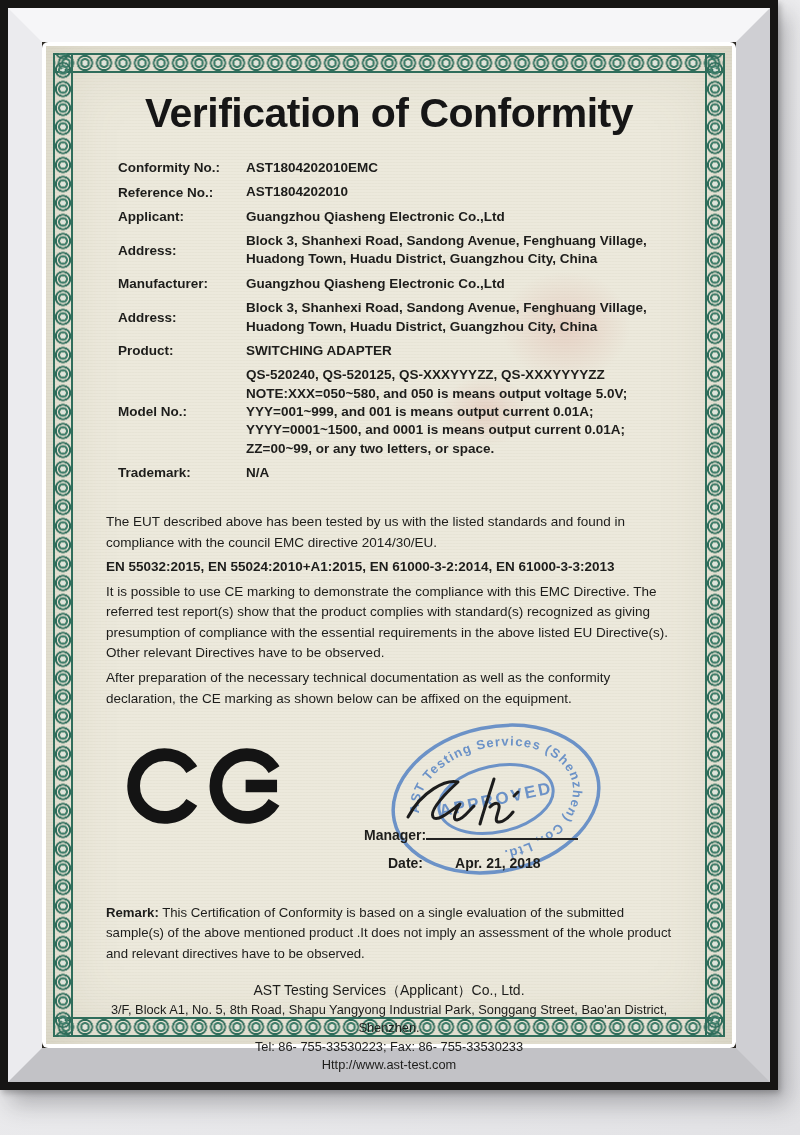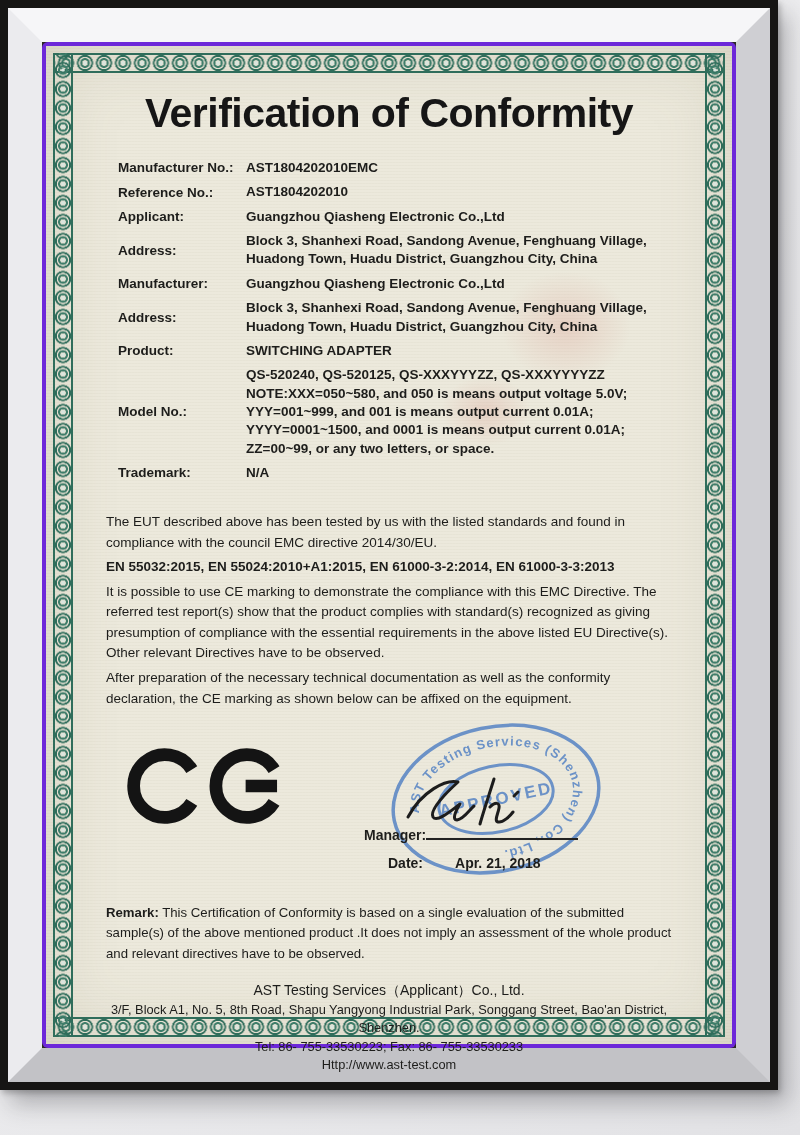--- a/index.html
+++ b/index.html
@@ -15,21 +15,21 @@
     position:absolute;top:0;left:0;right:22px;bottom:45px;
     background:#161514;padding:8px;box-sizing:border-box;
     box-shadow:10px 14px 22px rgba(40,40,45,.30), 2px 3px 6px rgba(0,0,0,.25);
   }
   .bevel{
     width:100%;height:100%;box-sizing:border-box;
     border-style:solid;border-width:34px;
     border-color:#f6f6f8 #cfcfd3 #c2c2c6 #ebebee;
     background:#2c2924;
   }
-  .liner{width:100%;height:100%;box-sizing:border-box;background:#6d28d9;padding:4px;border-radius:6px;}
+  .liner{width:100%;height:100%;box-sizing:border-box;background:#ffffff;padding:4px;border-radius:6px;}
   
   .paper{
     position:relative;width:100%;height:100%;box-sizing:border-box;
     background:#ece9dc;
     background-image:linear-gradient(0deg,rgba(90,80,55,.03) 50%,transparent 50%);
     background-size:3px 3px;
     box-shadow:inset 0 0 70px rgba(125,112,85,.22);
   }
   
   .gb{position:absolute;box-sizing:border-box;}
@@ -103,21 +103,21 @@
           <div class="gb v right"></div>
           <div class="bleed b1"></div>
           <div class="bleed b2"></div>
 
           <div class="content">
 
             <div class="title">Verification of Conformity</div>
 
             <div class="fields">
               <div class="row">
-                <div class="lab">Manufacturer No.:</div>
+                <div class="lab">Conformity No.:</div>
                 <div class="val">
                     <div>AST1804202010EMC</div>
                   </div>
               </div>
               <div class="row">
                 <div class="lab">Reference No.:</div>
                 <div class="val">
                     <div>AST1804202010</div>
                   </div>
               </div>

